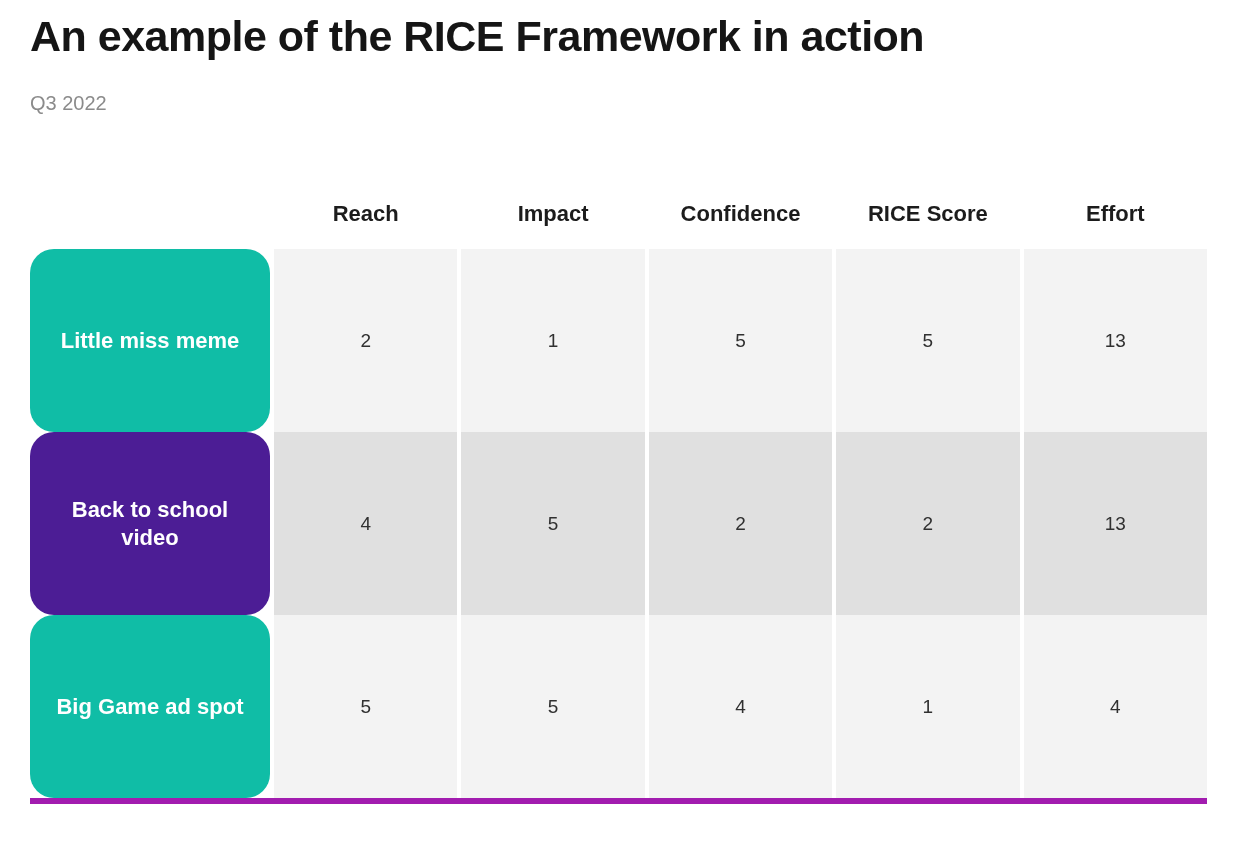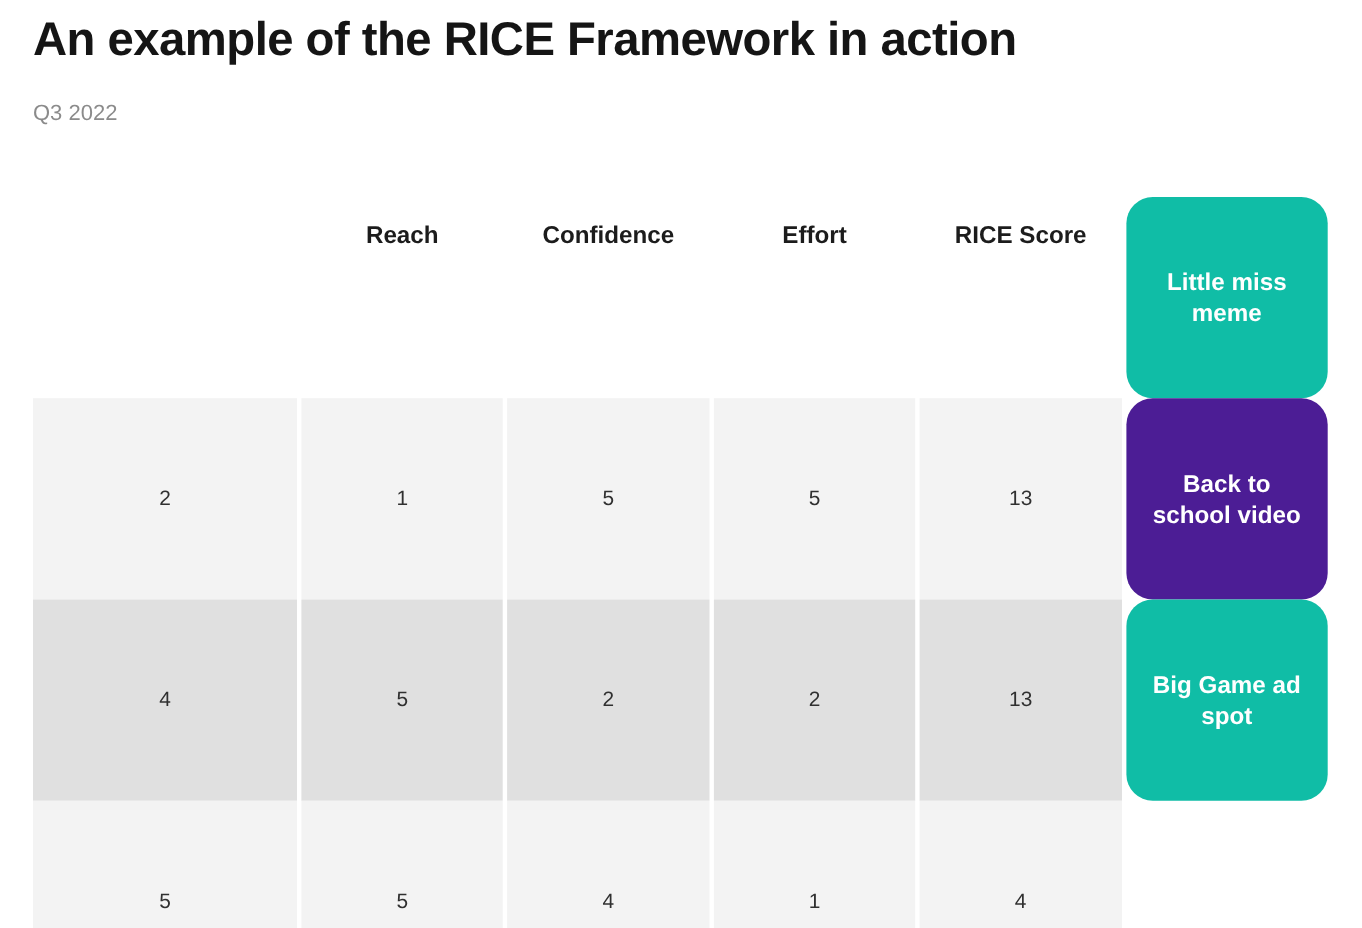--- a/index.html
+++ b/index.html
@@ -81,23 +81,24 @@
 
 <div class="page">
 
   <h1 class="title">An example of the RICE Framework in action</h1>
   <div class="subtitle">Q3 2022</div>
 
   <div class="rice-table">
 
     <div class="header-cell"></div>
     <div class="header-cell">Reach</div>
+    <div class="header-cell">Impact</div>
     <div class="header-cell">Confidence</div>
+    <div class="header-cell">RICE Score</div>
     <div class="header-cell">Effort</div>
-    <div class="header-cell">RICE Score</div>
 
     <div class="label-cell" style="background-color: rgb(16, 189, 166);">Little miss meme</div>
     <div class="value-cell" style="background-color: rgb(243, 243, 243);">2</div>
     <div class="value-cell" style="background-color: rgb(243, 243, 243);">1</div>
     <div class="value-cell" style="background-color: rgb(243, 243, 243);">5</div>
     <div class="value-cell" style="background-color: rgb(243, 243, 243);">5</div>
     <div class="value-cell" style="background-color: rgb(243, 243, 243);">13</div>
 
     <div class="label-cell" style="background-color: #4c1d95;">Back to school video</div>
     <div class="value-cell" style="background-color: rgb(224, 224, 224);">4</div>

